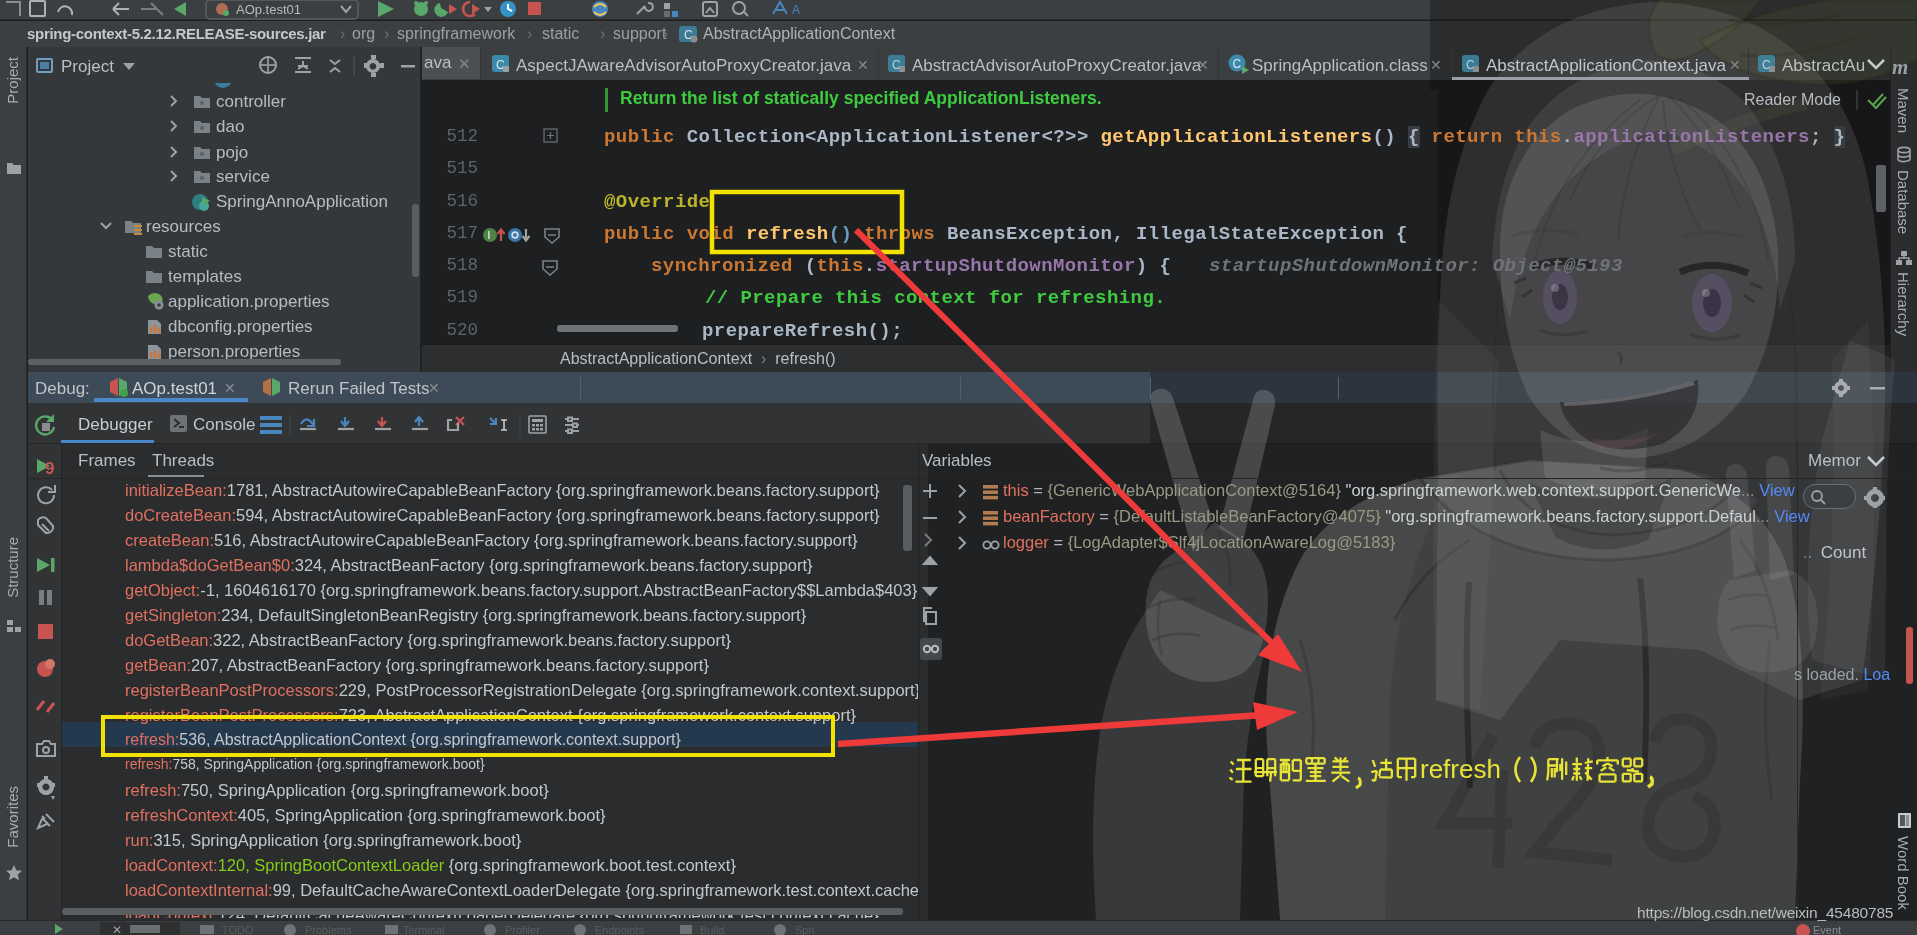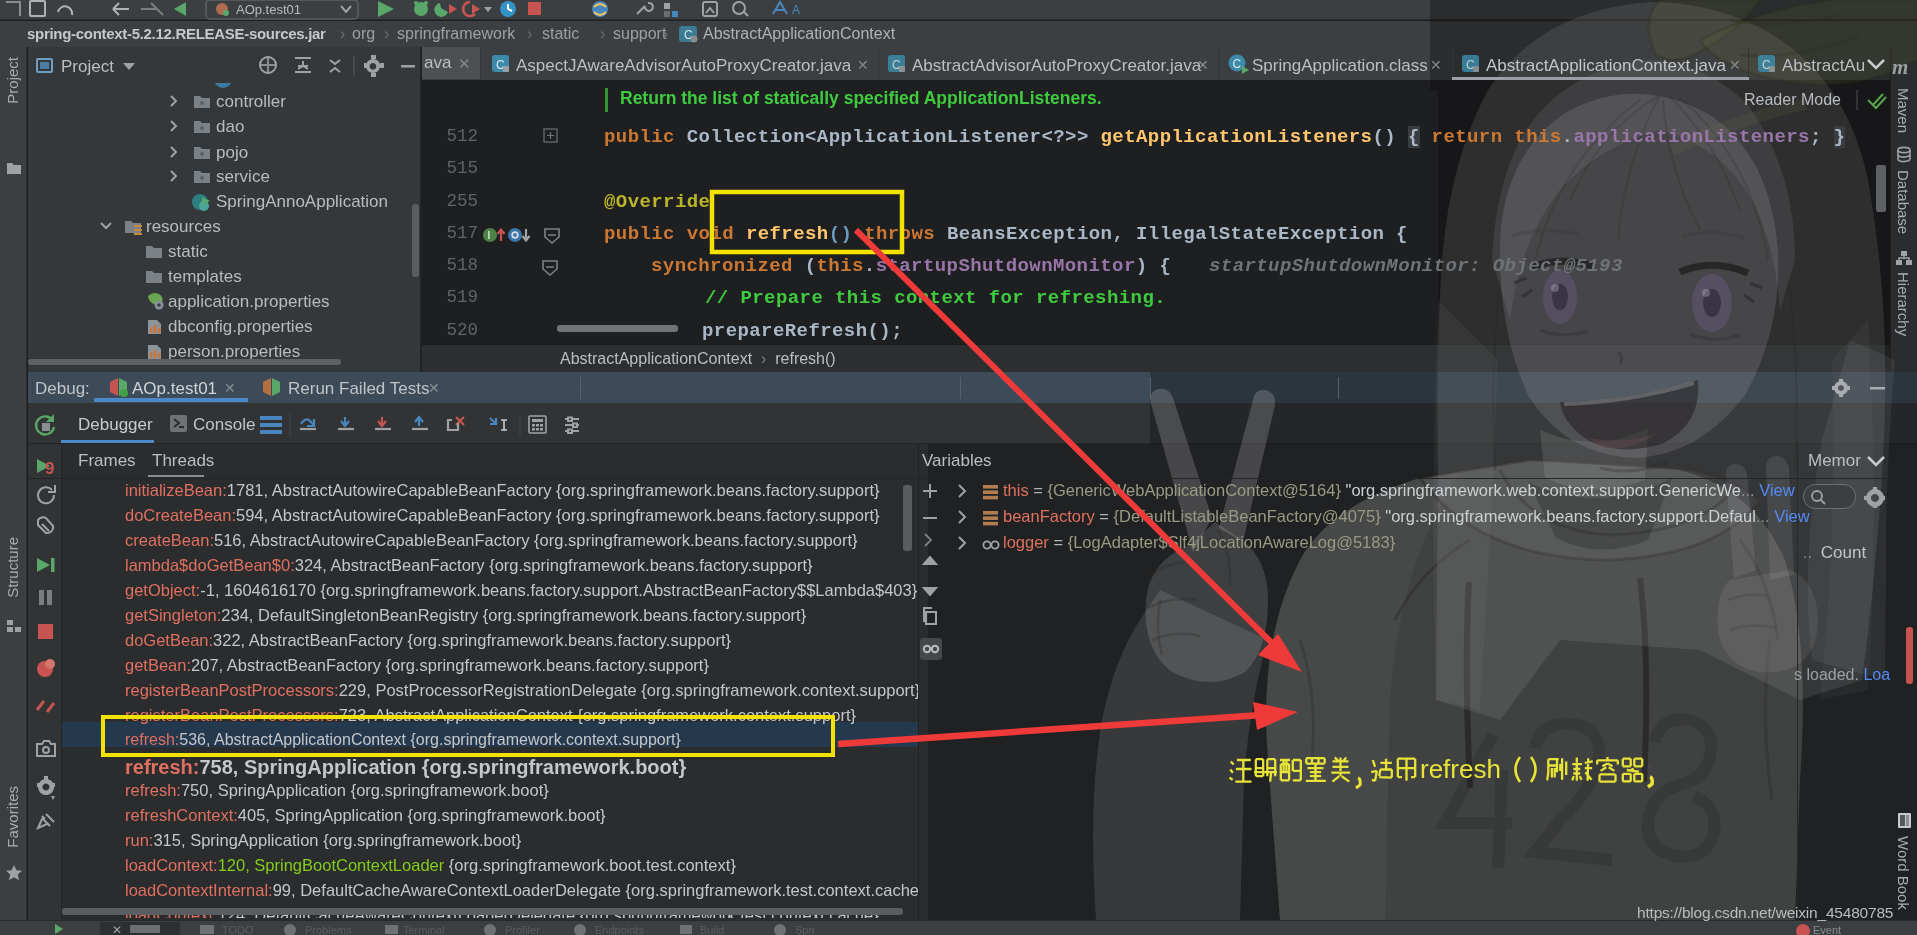--- a/index.html
+++ b/index.html
@@ -243,21 +243,21 @@
         <path d="M12 12 l5 5 l10 -11 M17 17 l3 3 l10 -11" fill="none" stroke="#57a64a" stroke-width="2"></path>
       </svg>
 </div>
 <div id="editor-code" class="mono" style="position:absolute;z-index:2;left:0;top:0;font-size:19px;letter-spacing:0.42px;font-weight:bold;white-space:pre;">
 <div class="abs" style="left:605px;top:88px;width:3px;height:24px;background:#369636;"></div>
 <div class="abs" style="left:620px;top:88px;font-size:17.5px;color:#3ecb3e;font-family:'Liberation Sans',sans-serif;letter-spacing:0;">Return the list of statically specified ApplicationListeners.</div>
 
 <div class="abs" style="left:420px;top:0;width:58px;color:#5f6468;font-size:17.5px;text-align:right;letter-spacing:0;font-weight:normal;">
 <div class="abs" style="top:126px;right:0;">512</div>
 <div class="abs" style="top:158px;right:0;">515</div>
-<div class="abs" style="top:191px;right:0;">255</div>
+<div class="abs" style="top:191px;right:0;">516</div>
 <div class="abs" style="top:223px;right:0;">517</div>
 <div class="abs" style="top:255px;right:0;">518</div>
 <div class="abs" style="top:287px;right:0;">519</div>
 <div class="abs" style="top:320px;right:0;">520</div>
 </div>
 
 <svg class="abs" style="left:483px;top:127px;" width="90" height="18">
         <rect x="61" y="2" width="13" height="13" fill="none" stroke="#6e7377" stroke-width="1.2"></rect>
         <path d="M64 8.5 h7 M67.5 5 v7" stroke="#6e7377" stroke-width="1.2"></path>
       </svg>
@@ -446,21 +446,21 @@
 <div class="abs" style="left:63px;top:28px;font-size:16.5px;white-space:pre;"><span style="color:#e0705f">doCreateBean:</span><span style="color:#c4c7ca">594, AbstractAutowireCapableBeanFactory </span><span style="color:#c4c7ca">{org.springframework.beans.factory.support}</span></div>
 <div class="abs" style="left:63px;top:53px;font-size:16.5px;white-space:pre;"><span style="color:#e0705f">createBean:</span><span style="color:#c4c7ca">516, AbstractAutowireCapableBeanFactory </span><span style="color:#c4c7ca">{org.springframework.beans.factory.support}</span></div>
 <div class="abs" style="left:63px;top:78px;font-size:16.5px;white-space:pre;"><span style="color:#e0705f">lambda$doGetBean$0:</span><span style="color:#c4c7ca">324, AbstractBeanFactory </span><span style="color:#c4c7ca">{org.springframework.beans.factory.support}</span></div>
 <div class="abs" style="left:63px;top:103px;font-size:16.5px;white-space:pre;"><span style="color:#e0705f">getObject:</span><span style="color:#c4c7ca">-1, 1604616170 </span><span style="color:#c4c7ca">{org.springframework.beans.factory.support.AbstractBeanFactory$$Lambda$403}</span></div>
 <div class="abs" style="left:63px;top:128px;font-size:16.5px;white-space:pre;"><span style="color:#e0705f">getSingleton:</span><span style="color:#c4c7ca">234, DefaultSingletonBeanRegistry </span><span style="color:#c4c7ca">{org.springframework.beans.factory.support}</span></div>
 <div class="abs" style="left:63px;top:153px;font-size:16.5px;white-space:pre;"><span style="color:#e0705f">doGetBean:</span><span style="color:#c4c7ca">322, AbstractBeanFactory </span><span style="color:#c4c7ca">{org.springframework.beans.factory.support}</span></div>
 <div class="abs" style="left:63px;top:178px;font-size:16.5px;white-space:pre;"><span style="color:#e0705f">getBean:</span><span style="color:#c4c7ca">207, AbstractBeanFactory </span><span style="color:#c4c7ca">{org.springframework.beans.factory.support}</span></div>
 <div class="abs" style="left:63px;top:203px;font-size:16.5px;white-space:pre;"><span style="color:#e0705f">registerBeanPostProcessors:</span><span style="color:#c4c7ca">229, PostProcessorRegistrationDelegate </span><span style="color:#c4c7ca">{org.springframework.context.support}</span></div>
 <div class="abs" style="left:63px;top:228px;font-size:16.5px;white-space:pre;"><span style="color:#e0705f">registerBeanPostProcessors:</span><span style="color:#c4c7ca">723, AbstractApplicationContext </span><span style="color:#c4c7ca">{org.springframework.context.support}</span></div>
 <div class="abs" style="left:63px;top:253px;font-size:16px;white-space:pre;"><span style="color:#e0705f">refresh:</span><span style="color:#c4c7ca">536, AbstractApplicationContext </span><span style="color:#c4c7ca">{org.springframework.context.support}</span></div>
-<div class="abs" style="left:63px;top:278px;font-size:20px;white-space:pre;font-weight:bold;"><span style="color:#e0705f">refresh:</span><span style="color:#c4c7ca">758, SpringApplication </span><span style="color:#c4c7ca">{org.springframework.boot}</span></div>
+<div class="abs" style="left:63px;top:278px;font-size:14px;white-space:pre;"><span style="color:#e0705f">refresh:</span><span style="color:#c4c7ca">758, SpringApplication </span><span style="color:#c4c7ca">{org.springframework.boot}</span></div>
 <div class="abs" style="left:63px;top:303px;font-size:16.5px;white-space:pre;"><span style="color:#e0705f">refresh:</span><span style="color:#c4c7ca">750, SpringApplication </span><span style="color:#c4c7ca">{org.springframework.boot}</span></div>
 <div class="abs" style="left:63px;top:328px;font-size:16.5px;white-space:pre;"><span style="color:#e0705f">refreshContext:</span><span style="color:#c4c7ca">405, SpringApplication </span><span style="color:#c4c7ca">{org.springframework.boot}</span></div>
 <div class="abs" style="left:63px;top:353px;font-size:16.5px;white-space:pre;"><span style="color:#e0705f">run:</span><span style="color:#c4c7ca">315, SpringApplication </span><span style="color:#c4c7ca">{org.springframework.boot}</span></div>
 <div class="abs" style="left:63px;top:378px;font-size:16.5px;white-space:pre;"><span style="color:#e0705f">loadContext:</span><span style="color:#84cc16">120, SpringBootContextLoader </span><span style="color:#c4c7ca">{org.springframework.boot.test.context}</span></div>
 <div class="abs" style="left:63px;top:403px;font-size:16.5px;white-space:pre;"><span style="color:#e0705f">loadContextInternal:</span><span style="color:#c4c7ca">99, DefaultCacheAwareContextLoaderDelegate </span><span style="color:#c4c7ca">{org.springframework.test.context.cache}</span></div>
 <div class="abs" style="left:63px;top:428px;font-size:16.5px;white-space:pre;"><span style="color:#e0705f">loadContext:</span><span style="color:#c4c7ca">124, DefaultCacheAwareContextLoaderDelegate </span><span style="color:#c4c7ca">{org.springframework.test.context.cache}</span></div>
 </div>
 <div class="abs z2" style="left:903px;top:485px;width:9px;height:66px;border-radius:3px;background:#595d60;"></div>
 <div class="abs z2" style="left:62px;top:908px;width:841px;height:7px;border-radius:3px;background:#5a5e61;"></div>
 <svg class="z2" style="left:919px;top:480px;" width="24" height="200" viewBox="0 0 24 200">

